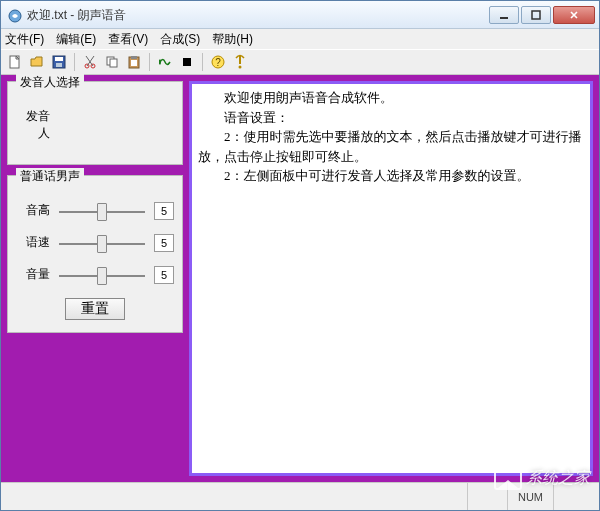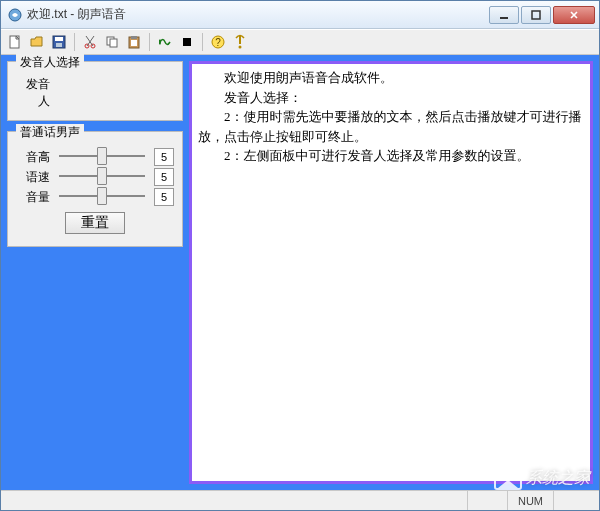--- a/index.html
+++ b/index.html
@@ -1,43 +1,43 @@
 <!DOCTYPE html>
 <html><head>
 <meta charset="utf-8">
 <style>
 * { box-sizing: border-box; margin: 0; padding: 0; }
 body { font-family: "Microsoft YaHei", SimSun, sans-serif; font-size: 12px; background: #fff; width: 600px; height: 511px; overflow: hidden; position: relative; }
 .window { width: 600px; height: 511px; border: 1px solid #5a7fa8; display: flex; flex-direction: column; background: #f0f0f0; }
-.titlebar { height: 28px; background: linear-gradient(to bottom, #f7fbff, #dde9f7); display: flex; align-items: center; padding: 12px 2px; border-bottom: 1px solid #b8c8d8; }
+.titlebar { height: 28px; background: linear-gradient(to bottom, #f7fbff, #dde9f7); display: flex; align-items: flex-end; padding: 4px 2px; border-bottom: 1px solid #b8c8d8; }
 .titlebar .icon { width: 16px; height: 16px; margin: 0 4px; display: inline-block; }
 .titlebar .title { flex: 1; color: #333; font-size: 12px; }
 .winbtns { display: flex; gap: 2px; margin-right: 2px; }
 .winbtn { width: 30px; height: 18px; border: 1px solid #8ca8c4; border-radius: 2px; background: linear-gradient(to bottom,#f2f7fc,#d3e1ef); display: flex; align-items: center; justify-content: center; font-size: 10px; color: #333; }
 .winbtn.close { width: 42px; background: linear-gradient(to bottom,#e79b94,#c9544b); border-color: #a84038; color: #fff; }
 .menubar { height: 20px; background: #f0f0f0; display: flex; align-items: center; padding: 0 4px; gap: 12px; font-size: 12px; color: #000; }
 .menubar span { cursor: default; }
 .toolbar { height: 26px; background: #efefef; border-top: 1px solid #fff; border-bottom: 1px solid #c8c8c8; display: flex; align-items: center; padding: 0 4px; gap: 2px; }
 .tbtn { width: 20px; height: 20px; display: flex; align-items: center; justify-content: center; border: 1px solid transparent; }
 .tsep { width: 1px; height: 18px; background: #c0c0c0; margin: 0 3px; }
-.client { flex: 1; display: flex; background: #3b82f6; }
+.client { flex: 1; display: flex; background: #a21caf; }
 .sidebar { width: 188px; padding: 6px; display: flex; flex-direction: column; gap: 10px; }
 .group { border: 1px solid #bcbcbc; background: #f0f0f0; padding: 14px 8px 10px 8px; position: relative; }
 .group .legend { position: absolute; top: -8px; left: 8px; background: #f0f0f0; padding: 0 4px; font-size: 12px; color: #000; }
-.row { display: flex; align-items: flex-end; gap: 9px; margin: 0 0; }
+.row { display: flex; align-items: flex-start; gap: 9px; margin: 12px 0; }
 .row label { width: 34px; text-align: right; font-size: 12px; color: #000; }
 .combo { flex: 1; height: 20px; border: 1px solid #7a7a7a; background: #fff; display: flex; align-items: center; padding: 0 4px; font-size: 12px; position: relative; }
 .combo .arrow { position: absolute; right: 1px; top: 1px; width: 16px; height: 16px; background: #e8e8e8; border-left: 1px solid #999; display: flex; align-items: center; justify-content: center; font-size: 9px; }
 .slider { flex: 1; height: 20px; display: flex; align-items: center; position: relative; }
 .slider .track { width: 100%; height: 2px; background: #888; position: relative; }
 .slider .thumb { position: absolute; left: 50%; top: 50%; transform: translate(-50%,-50%); width: 10px; height: 18px; background: #eaeaea; border: 1px solid #888; border-radius: 1px; }
 .valbox { width: 20px; height: 18px; border: 1px solid #999; background: #fff; display: flex; align-items: center; justify-content: center; font-size: 11px; }
 .btn { width: 60px; height: 22px; border: 1px solid #888; background: linear-gradient(to bottom,#fafafa,#e4e4e4); font-size: 14px; margin: 6px auto 2px auto; display: block; }
 .main { flex: 1; margin: 6px 6px 6px 0; border: 3px solid #8b5cf6; background: #fff; padding: 4px 6px; overflow: auto; font-size: 13px; line-height: 1.5; color: #000; font-family: SimSun, serif; }
-.statusbar { height: 20px; border-top: 1px solid #c8c8c8; background: #f0f0f0; display: flex; align-items: center; padding: 0 6px; font-size: 11px; color: #444; }
+.statusbar { height: 28px; border-top: 1px solid #c8c8c8; background: #f0f0f0; display: flex; align-items: center; padding: 0 6px; font-size: 11px; color: #444; }
 .statusbar .spacer { flex: 1; }
 .statusbar .cell { border-left: 1px solid #c8c8c8; padding: 0 10px; height: 100%; display: flex; align-items: center; min-width: 40px; }
 .watermark { position: absolute; right: 10px; bottom: 21px; color: rgba(255,255,255,0.85); font-style: italic; font-size: 16px; text-shadow: 0 0 4px rgba(0,0,0,.3); pointer-events: none; }
 .watermark .logo { display:inline-block; width:28px; height:22px; border:2px solid rgba(255,255,255,.85); border-radius:3px; margin-right:4px; vertical-align:middle; position:relative;}
 .watermark .logo::after{content:"";position:absolute;left:2px;top:10px;width:0;height:0;border-left:10px solid transparent;border-right:10px solid transparent;border-bottom:8px solid rgba(255,255,255,.85);}
 svg { display: block; }
 </style>
 </head>
 <body>
 
@@ -62,20 +62,27 @@
           </svg>
         </div>
       <div class="winbtn close">
           <svg width="10" height="10">
             <path d="M2 2 L8 8 M8 2 L2 8" stroke="#fff" stroke-width="1.6"></path>
           </svg>
         </div>
     </div>
   </div>
 
+  <div class="menubar">
+    <span>文件(F)</span>
+    <span>编辑(E)</span>
+    <span>查看(V)</span>
+    <span>合成(S)</span>
+    <span>帮助(H)</span>
+  </div>
 
   <div class="toolbar">
     <div class="tbtn">
         <svg width="16" height="16">
           <rect x="3" y="2" width="9" height="12" fill="#fff" stroke="#666"></rect>
           <path d="M9 2 L12 5 L9 5 Z" fill="#ddd" stroke="#666"></path>
         </svg>
       </div>
     <div class="tbtn">
         <svg width="16" height="16">
@@ -172,21 +179,21 @@
               <div class="thumb"></div>
             </div>
           <div class="valbox">5</div>
         </div>
         <button class="btn">重置</button>
       </div>
     </div>
 
     <div class="main">
       <div>　　欢迎使用朗声语音合成软件。</div>
-      <div>　　发音人选择：</div>
+      <div>　　语音设置：</div>
       <div>　　2：使用时需先选中要播放的文本，然后点击播放键才可进行播放，点击停止按钮即可终止。</div>
       <div>　　2：左侧面板中可进行发音人选择及常用参数的设置。</div>
     </div>
   </div>
 
   <div class="statusbar">
     <span class="spacer"></span>
     <span class="cell"></span>
     <span class="cell">NUM</span>
     <span class="cell"></span>

